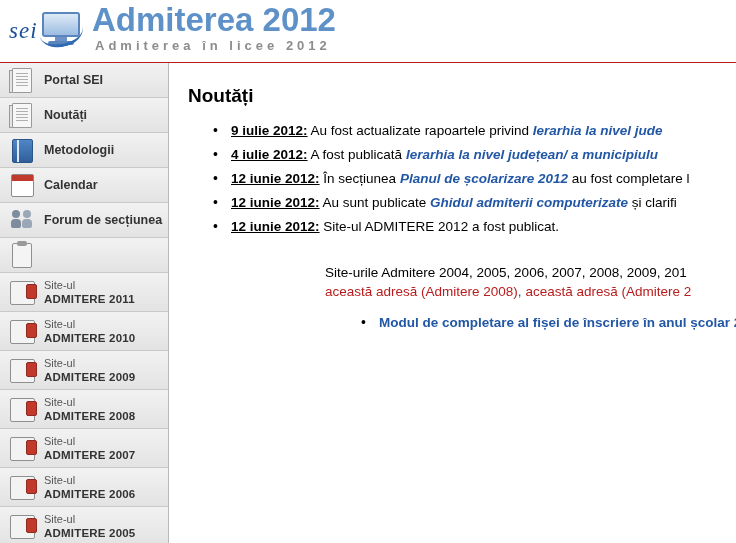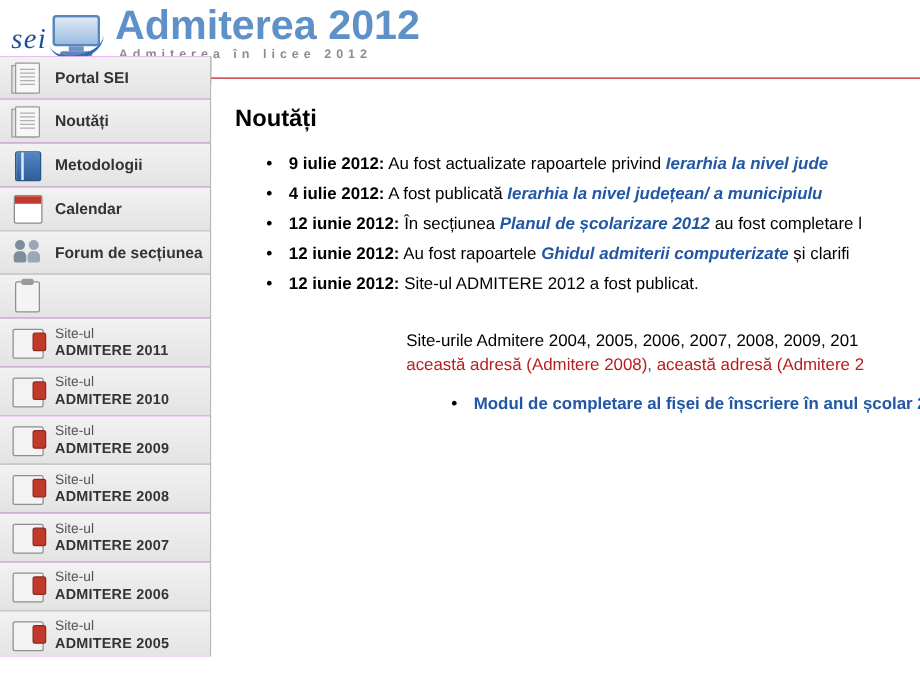--- a/index.html
+++ b/index.html
@@ -93,34 +93,34 @@
     font-size: 33px;
     font-weight: bold;
     color: #5f91c9;
     letter-spacing: 0px;
   }
   #title-sub {
     position: absolute;
     left: 95px;
     top: 38px;
     font-family: "Liberation Sans", sans-serif;
-    font-size: 10px;
+    font-size: 13px;
     font-weight: bold;
     color: #8c8c8c;
     letter-spacing: 4px;
   }
 
   
   #sidebar {
     position: absolute;
     left: 0;
-    top: 45px;
+    top: 63px;
     width: 168px;
     height: 480px;
-    background: #d946ef;
+    background: #ef4444;
     border-right: 1px solid #b8b8b8;
     overflow: hidden;
   }
   .nav-item {
     position: relative;
     height: 35px;
     border-bottom: 1px solid #c9c9c9;
     box-sizing: border-box;
     background: linear-gradient(#f2f2f2, #e3e3e3);
     cursor: pointer;
@@ -313,20 +313,21 @@
   #news-list li:before {
     content: "\2022";
     position: absolute;
     left: 8px;
     top: 0;
     color: #000000;
     font-size: 14px;
   }
   .news-date {
     font-weight: bold;
+    text-decoration: underline;
   }
   .news-link {
     color: #2257a5;
     font-weight: bold;
     text-decoration: none;
     cursor: pointer;
     font-style: italic;
   }
   .news-note {
     display: block;
@@ -539,21 +540,21 @@
       <li>
         <span class="news-date">4 iulie 2012:</span>
         <span>A fost publicată </span><span class="news-link">Ierarhia la nivel județean/ a municipiulu</span>
       </li>
       <li>
         <span class="news-date">12 iunie 2012:</span>
         <span>În secțiunea </span><span class="news-link">Planul de școlarizare 2012</span><span> au fost completare l</span>
       </li>
       <li>
         <span class="news-date">12 iunie 2012:</span>
-        <span>Au fost rapoartele </span><span class="news-link">Ghidul admiterii computerizate</span><span> și clarifi</span>
+        <span>Au sunt publicate </span><span class="news-link">Ghidul admiterii computerizate</span><span> și clarifi</span>
       </li>
       <li>
         <span class="news-date">12 iunie 2012:</span>
         <span>Site-ul ADMITERE 2012 a fost publicat.</span>
       </li>
     </ul>
 
     <div id="archive-para">
       <span>Site-urile Admitere 2004, 2005, 2006, 2007, 2008, 2009, 201</span><br>
       <span id="archive-links"><a>această adresă (Admitere 2008)</a><span>, </span><a>această adresă (Admitere 2</a></span>

